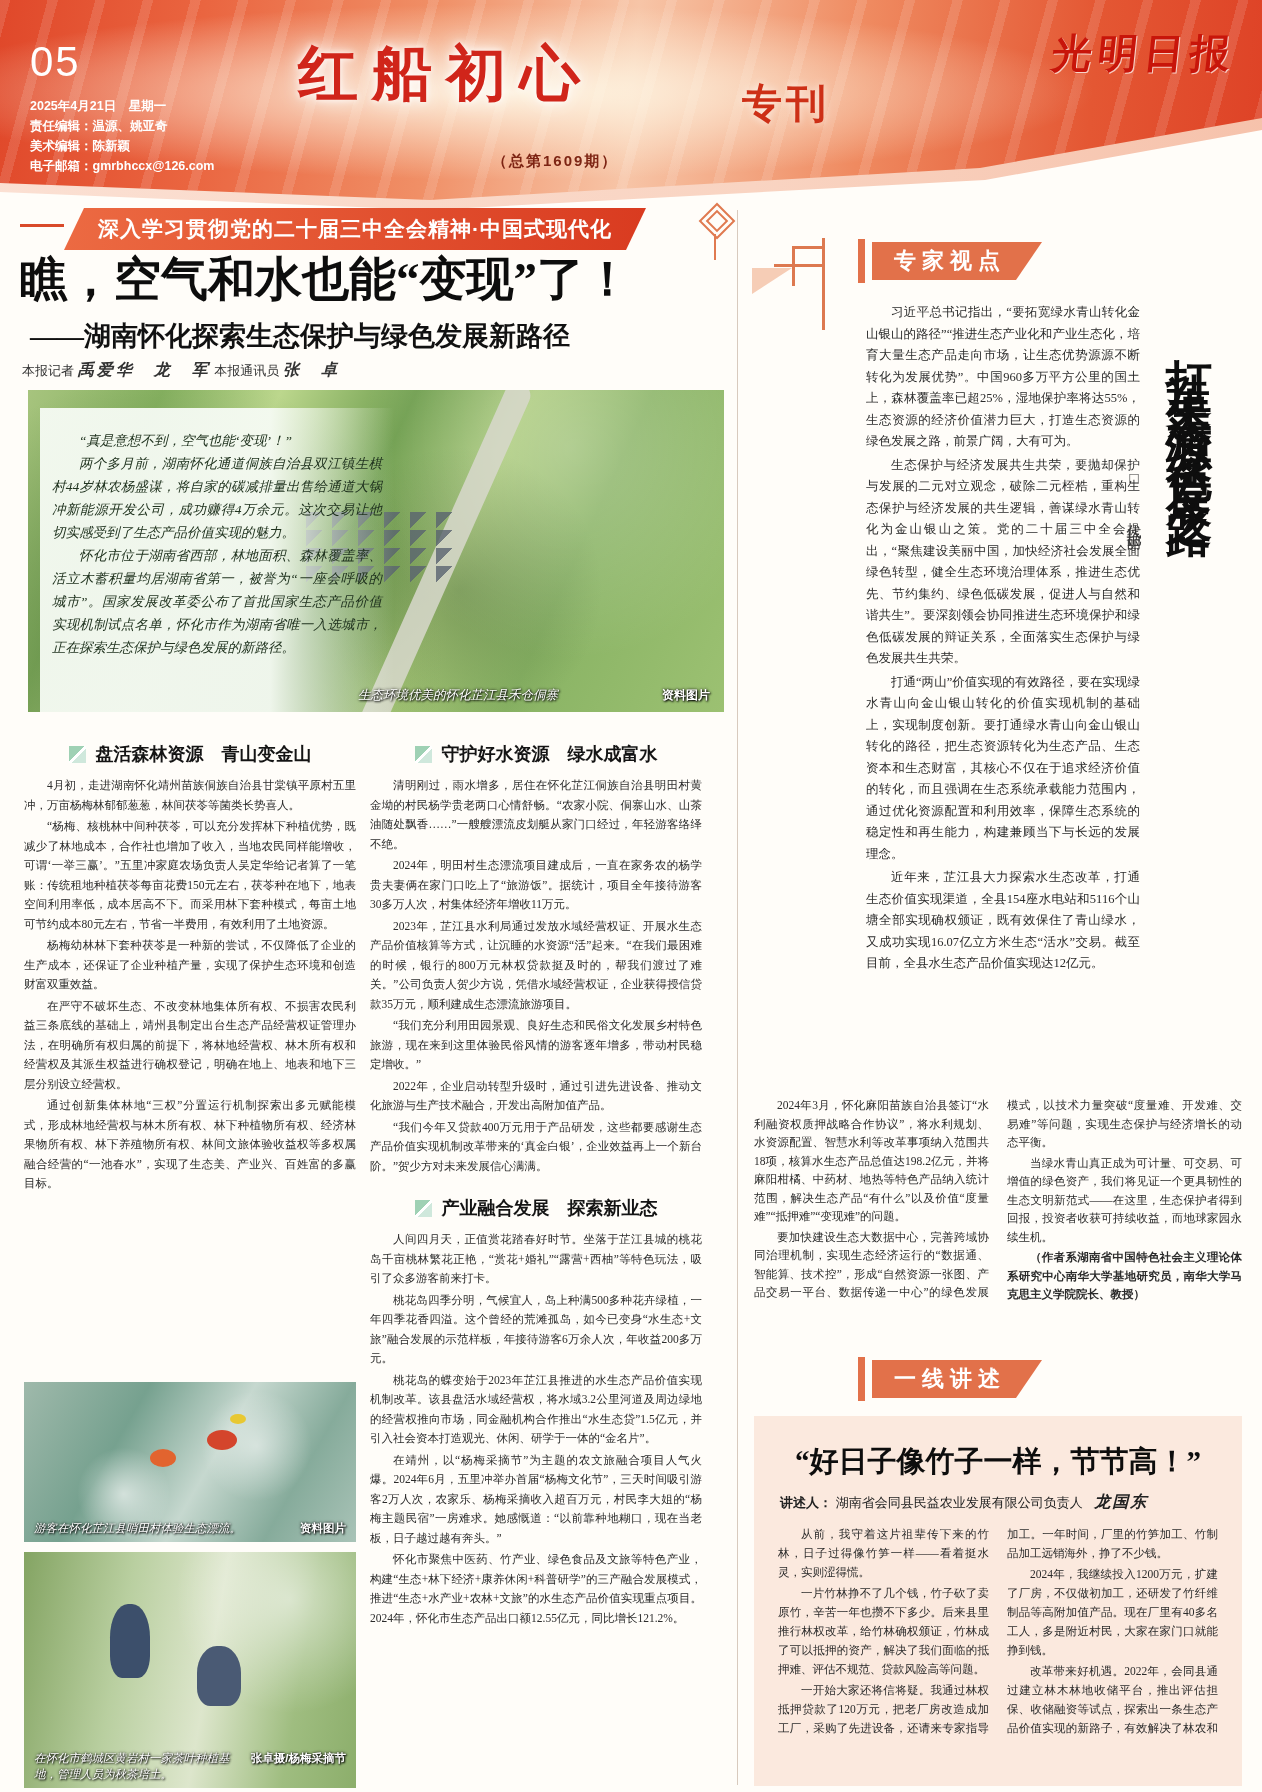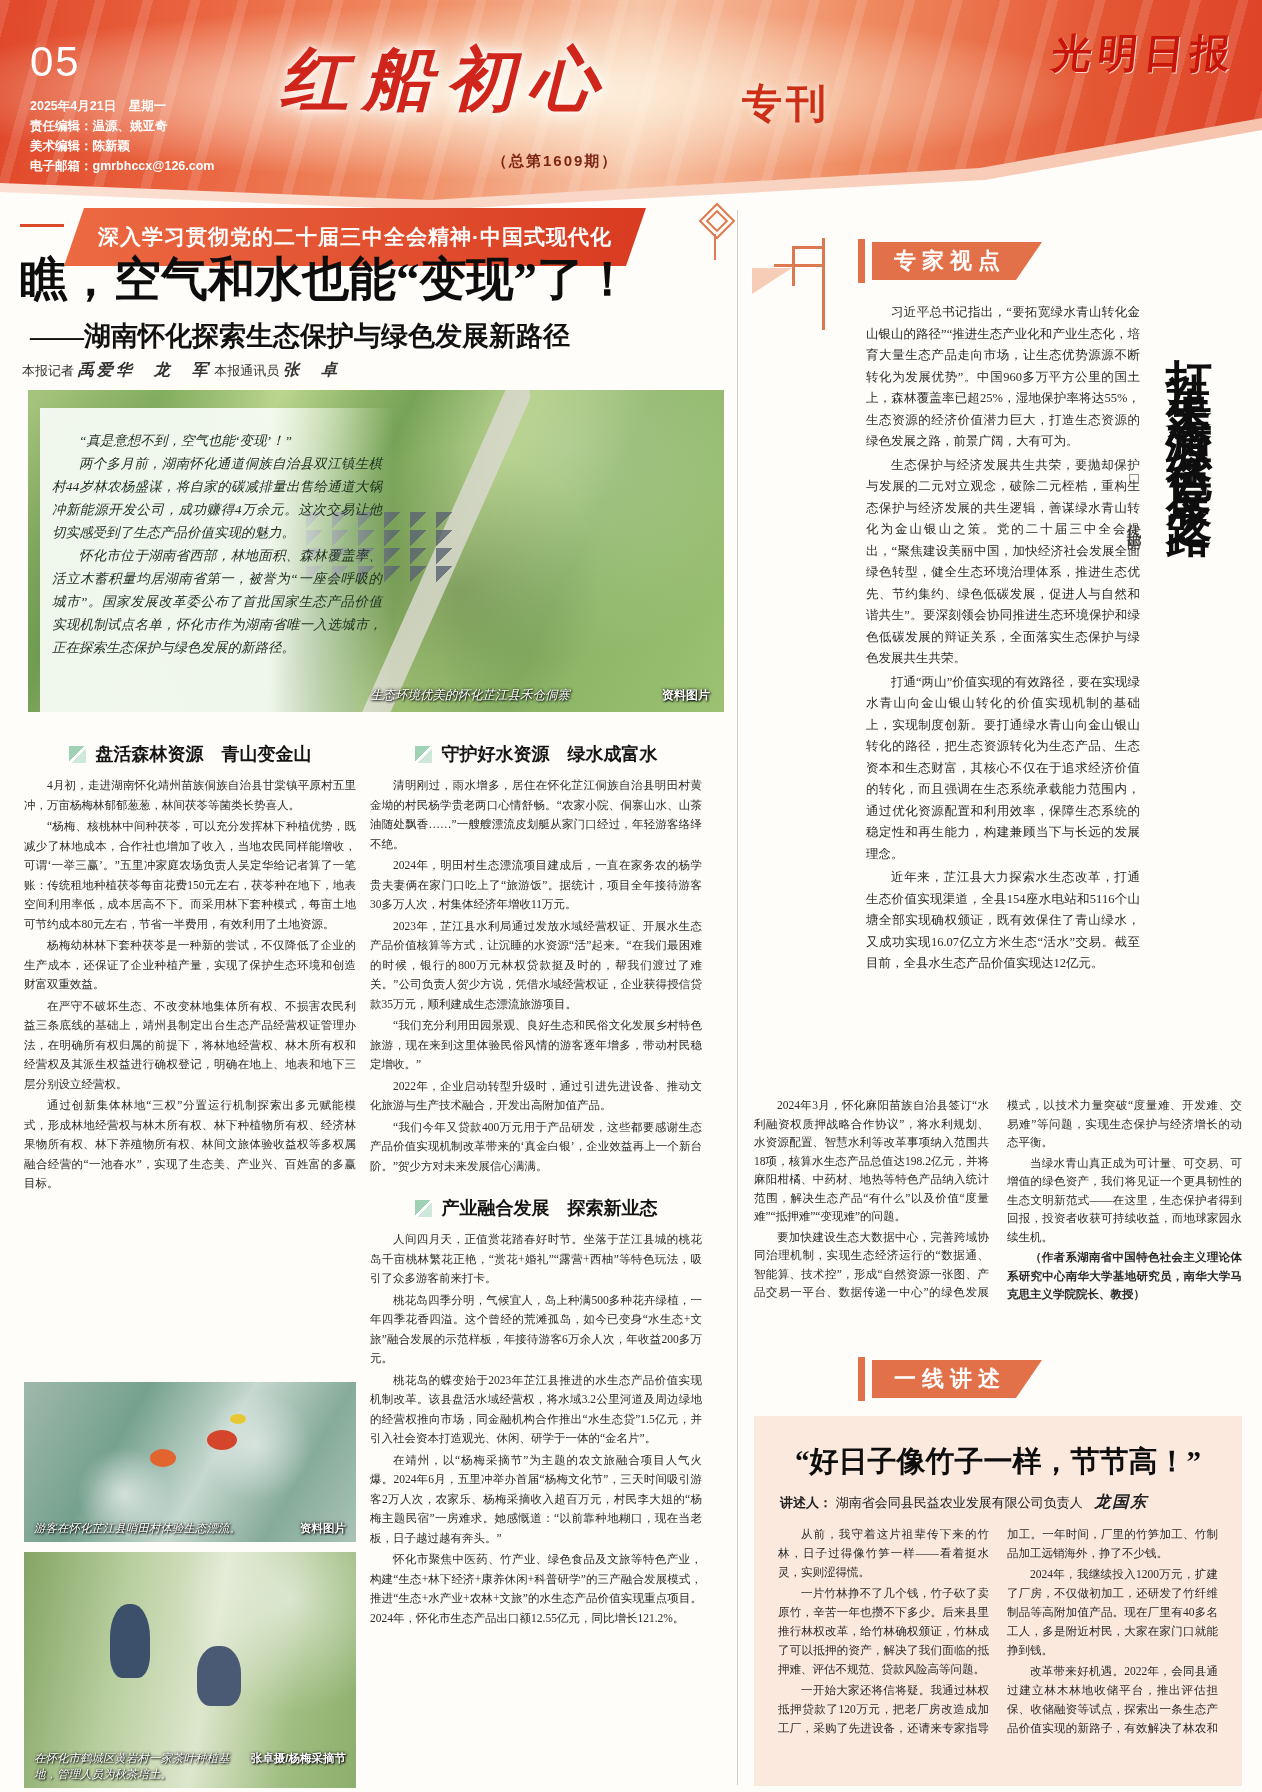--- a/index.html
+++ b/index.html
@@ -10,31 +10,31 @@
     background:
       radial-gradient(ellipse at 40% 45%, rgba(255,252,235,.9), rgba(255,240,220,0) 55%),
       repeating-linear-gradient(105deg, rgba(255,255,255,.12) 0 10px, rgba(255,255,255,0) 10px 46px),
       linear-gradient(95deg,#e0482a 0%,#ea6540 16%,#f08f66 34%,#f7c5a7 50%,#ef8a60 68%,#e45733 86%,#de4226 100%);
     clip-path:polygon(0 0,1262px 0,1262px 118px,980px 168px,430px 200px,0 183px);}
   .header-under{position:absolute;left:0;top:0;width:1262px;height:212px;z-index:-0;
     background:linear-gradient(95deg,#fbe0d3,#f9d4c2 60%,#f6c2ab);
     clip-path:polygon(0 0,1262px 0,1262px 130px,985px 180px,430px 210px,0 192px);}
   .page-num{position:absolute;left:30px;top:38px;color:#fff;font-size:42px;letter-spacing:2px;}
   .edition-info{position:absolute;left:30px;top:96px;color:#fff;font-size:12.5px;line-height:20px;font-weight:bold;}
-  .masthead{position:absolute;left:280px;top:34px;font-family:"Liberation Serif",serif;
-    font-weight:900;font-size:69px;letter-spacing:14px;color:#d0251a;font-style:italic;
+  .masthead{position:absolute;left:298px;top:34px;font-family:"Liberation Serif",serif;
+    font-weight:900;font-size:60px;letter-spacing:14px;color:#d0251a;
     text-shadow:0 0 6px rgba(255,255,255,.95),0 0 16px rgba(255,255,255,.85),0 0 26px rgba(255,255,255,.6);}
   .masthead-sub{position:absolute;left:742px;top:76px;font-weight:900;font-size:40px;color:#cd2f16;
     text-shadow:0 0 8px rgba(255,255,255,.8);letter-spacing:4px;}
   .issue{position:absolute;left:492px;top:152px;font-size:15px;color:#7d2413;font-weight:bold;letter-spacing:2px;}
   .paper-logo{position:absolute;right:26px;top:26px;font-family:"Liberation Serif",serif;font-weight:900;
     font-size:40px;color:#c8150a;letter-spacing:6px;transform:skewX(-6deg);
     text-shadow:1px 1px 0 rgba(255,255,255,.7);}
   
-  .kicker{position:absolute;left:64px;top:208px;height:34px;line-height:34px;padding:12px 34px;
+  .kicker{position:absolute;left:64px;top:208px;height:34px;line-height:34px;padding:4px 34px;
     background:linear-gradient(90deg,#ec6a42,#d93b20);color:#fff;font-weight:bold;font-size:21px;
     letter-spacing:1px;clip-path:polygon(20px 0,100% 0,calc(100% - 20px) 100%,0 100%);}
   .kicker-line{position:absolute;left:20px;top:224px;width:44px;height:3px;background:#d94a2a;}
   .knot{position:absolute;left:694px;top:206px;width:46px;height:58px;}
   .knot i{position:absolute;border:2px solid #e07a50;}
   .knot .k1{left:10px;top:2px;width:22px;height:22px;transform:rotate(45deg);}
   .knot .k2{left:15px;top:7px;width:12px;height:12px;transform:rotate(45deg);}
   .knot .k3{left:20px;top:28px;width:2px;height:26px;border:none;background:#e07a50;}
   .headline{position:absolute;left:20px;top:248px;width:706px;font-family:"Liberation Serif",serif;
     font-weight:900;font-size:47px;color:#0d0d0d;letter-spacing:0px;white-space:nowrap;}
@@ -52,21 +52,21 @@
   .lead-photo .road{position:absolute;left:56%;top:-8%;width:26px;height:140%;background:#d8d8cd;
     transform:rotate(24deg);border-radius:40px;opacity:.85;}
   .lead-photo .roofs{position:absolute;left:40%;top:38%;width:150px;height:70px;
     background:
       linear-gradient(135deg,#5a6470 0 12px,transparent 12px) 0 0/26px 18px repeat;
     opacity:.8;filter:blur(.4px);}
   .intro-overlay{position:absolute;left:12px;top:18px;width:330px;height:286px;padding:21px 12px;
     background:linear-gradient(to right, rgba(246,251,244,.95) 65%, rgba(246,251,244,0));}
   .intro-overlay p{margin:0;font-family:"Liberation Serif",serif;font-style:italic;
     font-size:13.5px;line-height:23px;text-indent:2em;color:#20331f;text-align:justify;}
-  .photo-cap{position:absolute;left:342px;bottom:8px;color:#fff;font-size:12.5px;font-style:italic;
+  .photo-cap{position:absolute;left:330px;bottom:8px;color:#fff;font-size:12.5px;font-style:italic;
     text-shadow:0 0 3px #000,1px 1px 2px #000;}
   .photo-credit{position:absolute;right:14px;bottom:8px;color:#fff;font-size:12px;font-weight:bold;
     text-shadow:0 0 3px #000,1px 1px 2px #000;}
   
   .col{position:absolute;top:738px;width:332px;}
   .col-1{left:24px;height:640px;overflow:hidden;}
   .col-2{left:370px;height:1050px;overflow:hidden;}
   .section-head{display:flex;align-items:center;justify-content:center;gap:10px;
     font-family:"Liberation Serif",serif;font-weight:bold;font-size:18px;color:#141414;
     margin:4px 0 10px;}

